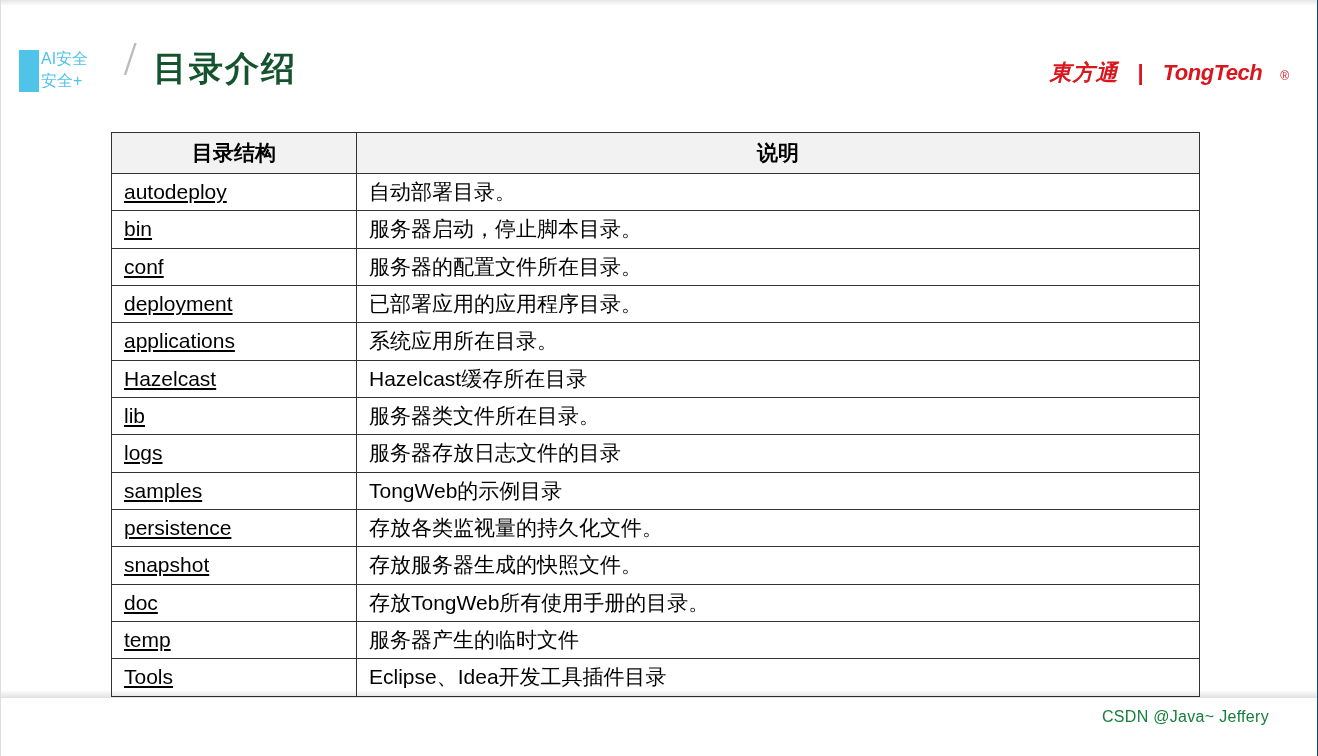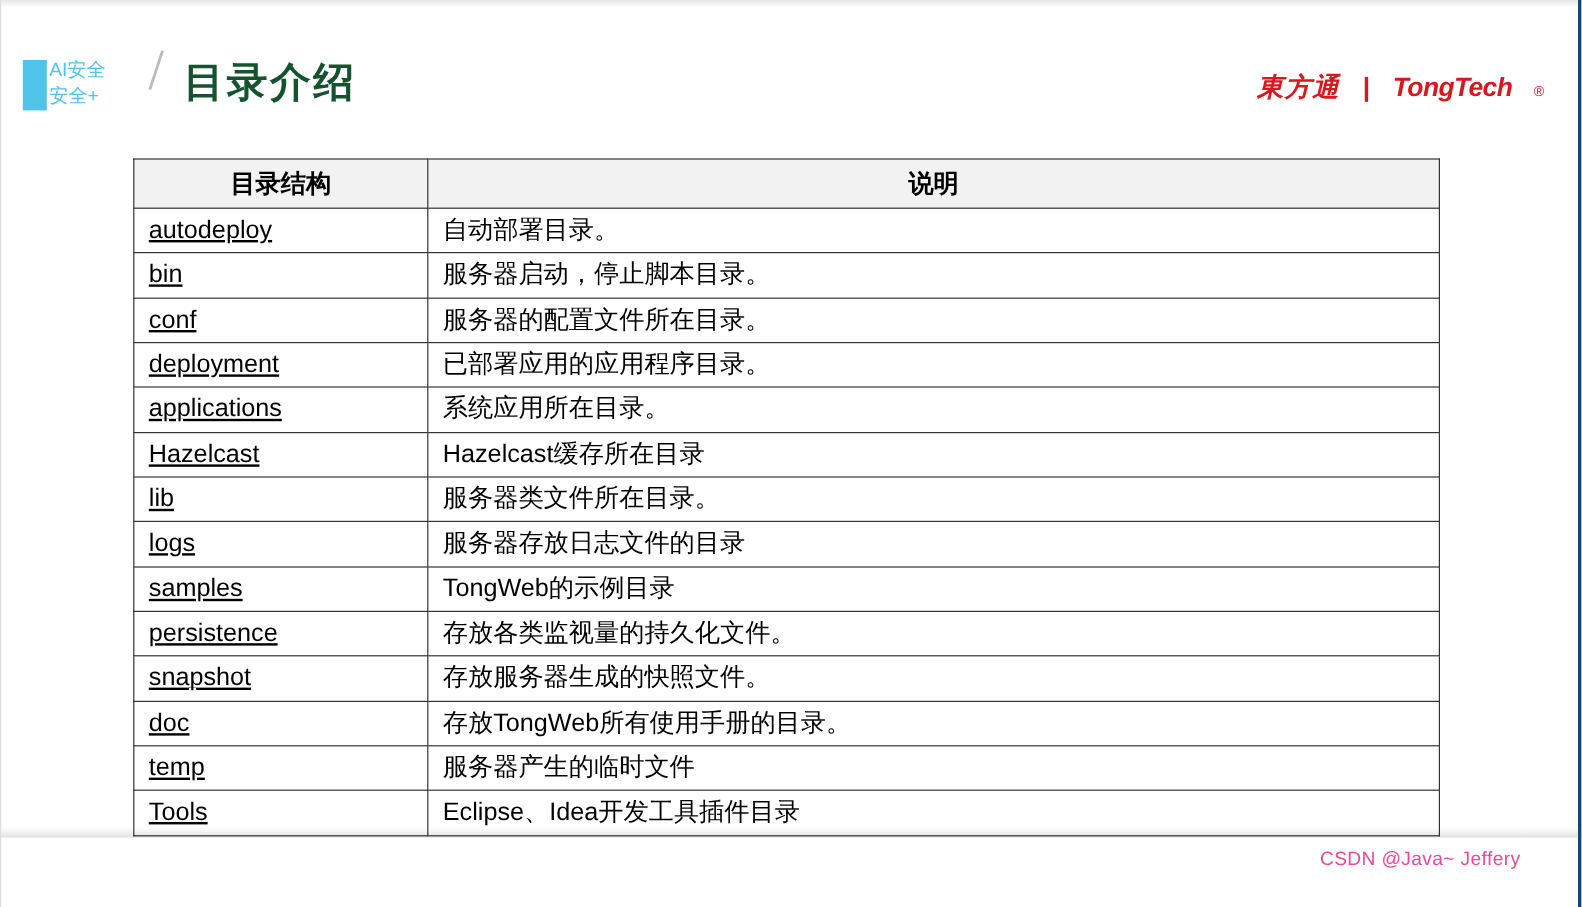--- a/index.html
+++ b/index.html
@@ -14,21 +14,21 @@
       font-family: "Microsoft YaHei", "SimSun", Arial, sans-serif;
       position: relative;
       overflow: hidden;
     }
     .slide {
       width: 100%;
       height: 100%;
       position: relative;
       background: #ffffff;
       border-left: 1px solid #ddd;
-      border-right: 3px solid #0c4a6e;
+      border-right: 1px solid #0c4a6e;
     }
     .top-shadow {
       position: absolute;
       top: 0;
       left: 0;
       right: 0;
       height: 6px;
       background: linear-gradient(to bottom, rgba(0,0,0,0.1), rgba(0,0,0,0));
     }
     .bottom-shadow {
@@ -158,21 +158,21 @@
     }
     td.dir {
       font-family: Arial, "Microsoft YaHei", sans-serif;
       text-decoration: underline;
     }
     .watermark {
       position: absolute;
       bottom: 30px;
       right: 48px;
       font-size: 16px;
-      color: #ec4899;
+      color: #15803d;
       font-family: Arial, sans-serif;
       letter-spacing: 0.3px;
     }
   </style>
 </head>
 <body>
 
 <div class="slide">
   <div class="top-shadow"></div>
 

